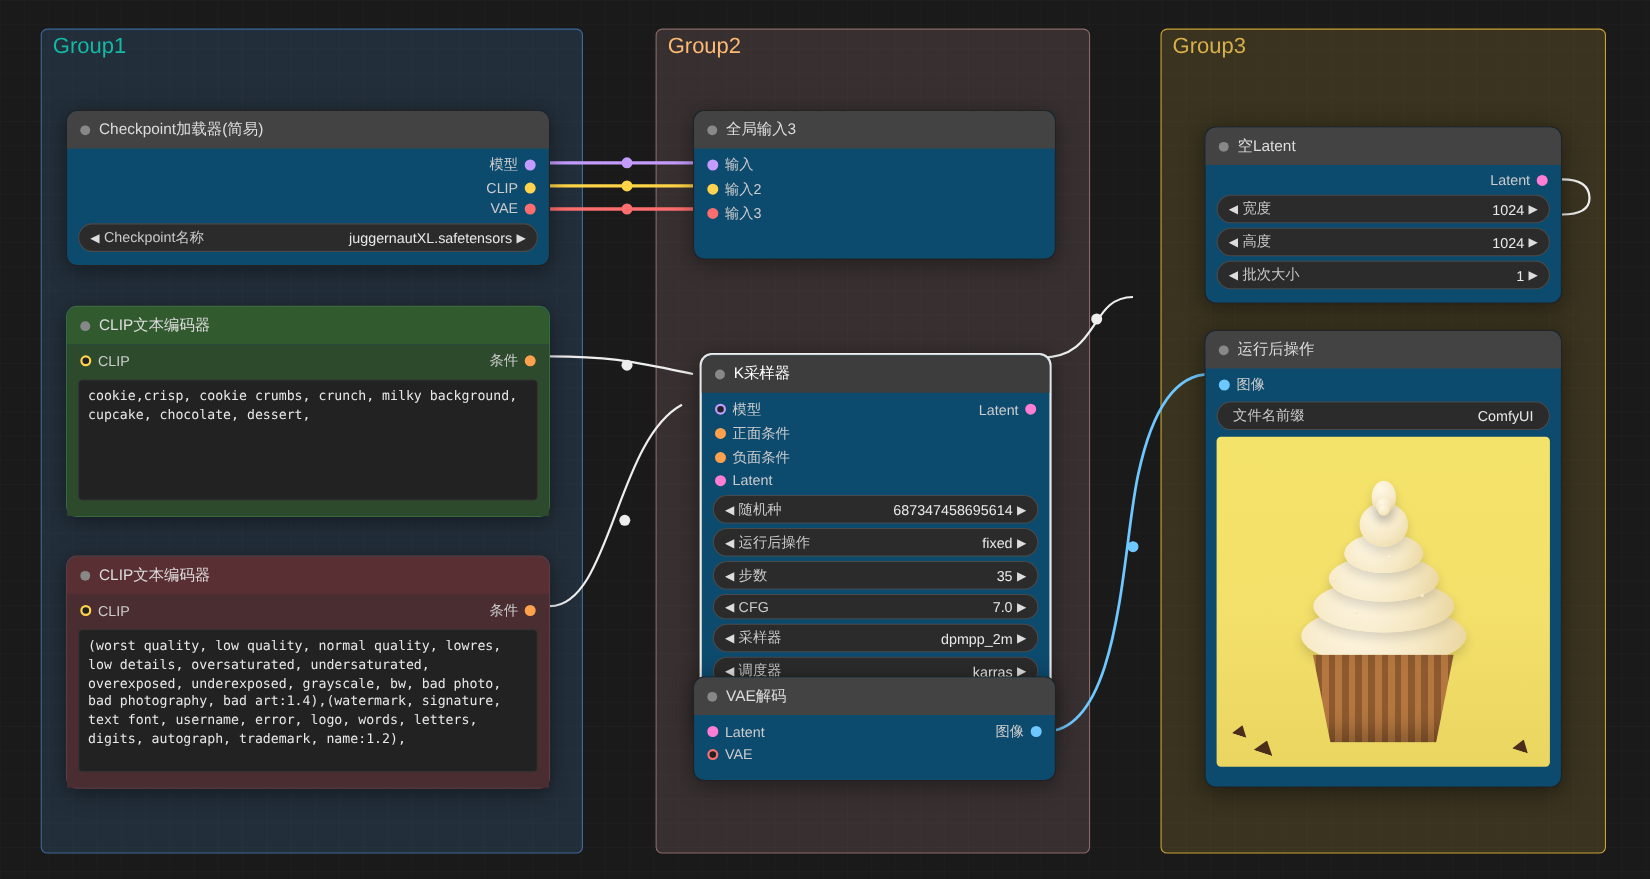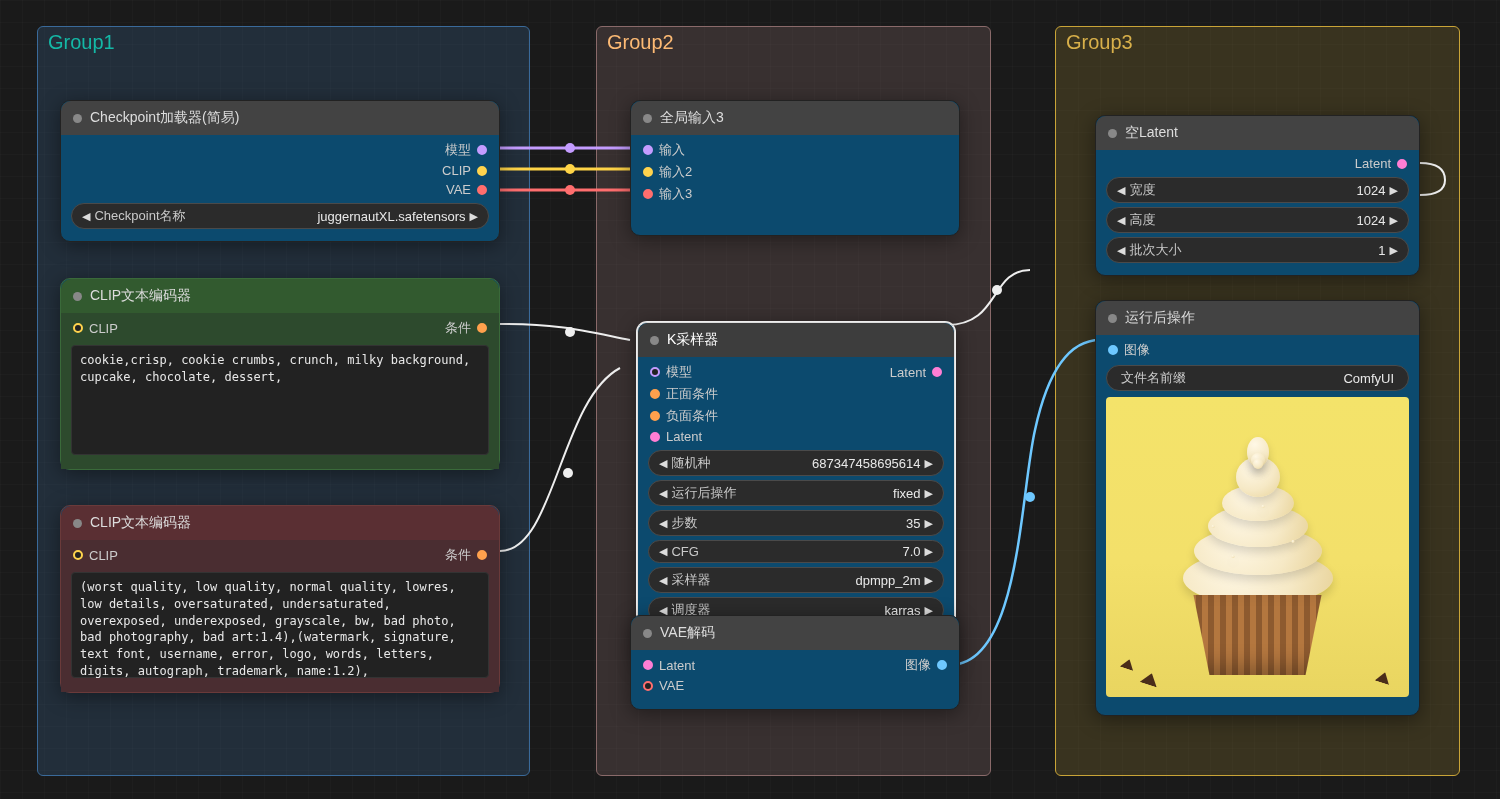--- a/index.html
+++ b/index.html
@@ -214,21 +214,21 @@
     <div class="io-row">
       <div class="io-left">
         <span class="port hollow yellow"></span>
         <span>CLIP</span>
       </div>
       <div class="io-right">
         <span>条件</span>
         <span class="port filled orange"></span>
       </div>
     </div>
-    <div class="textarea" style="height:106px;">(worst quality, low quality, normal quality, lowres, low details, oversaturated, undersaturated, overexposed, underexposed, grayscale, bw, bad photo, bad photography, bad art:1.4),(watermark, signature, text font, username, error, logo, words, letters, digits, autograph, trademark, name:1.2),</div>
+    <div class="textarea" style="height:130px;">(worst quality, low quality, normal quality, lowres, low details, oversaturated, undersaturated, overexposed, underexposed, grayscale, bw, bad photo, bad photography, bad art:1.4),(watermark, signature, text font, username, error, logo, words, letters, digits, autograph, trademark, name:1.2),</div>
   </div>
 </div>
 
 <div class="node" style="left:630px; top:100px; width:330px;">
   <div class="node-header" style="background:#434343;">
     <span class="dot"></span>
     <span class="node-title">全局输入3</span>
   </div>
   <div class="node-body" style="padding-bottom:30px;">
     <div class="io-row">

